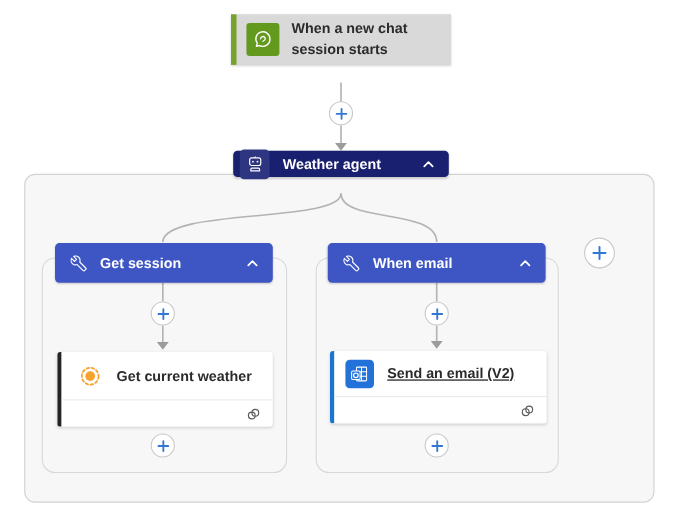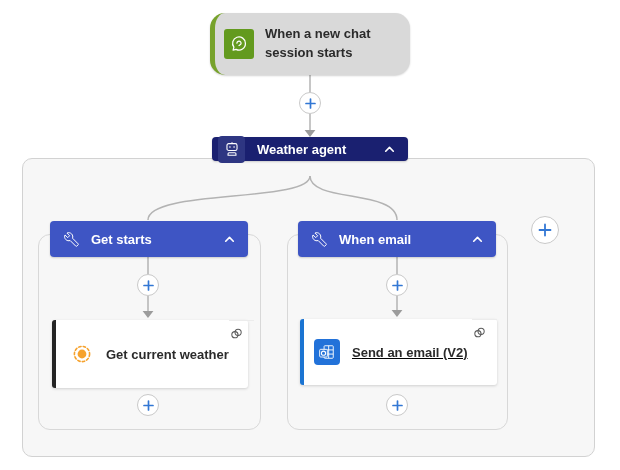--- a/index.html
+++ b/index.html
@@ -15,37 +15,37 @@
   .canvas{position:relative;width:620px;height:470px;background:#fff;overflow:hidden;
     font-family:"Liberation Sans",sans-serif;}
   .scope{position:absolute;left:22px;top:158px;width:573px;height:299px;
     background:var(--scope_bg);border:1.4px solid var(--scope_border);border-radius:10px;box-sizing:border-box;}
   .subscope{position:absolute;border:1.4px solid var(--subscope_border);border-radius:12px;box-sizing:border-box;}
   .subscope.b1{left:38px;top:234px;width:223px;height:196px;}
   .subscope.b2{left:287px;top:234px;width:221px;height:196px;}
   svg.wires{position:absolute;left:0;top:0;z-index:2;pointer-events:none;}
   .node{position:absolute;display:flex;align-items:center;box-sizing:border-box;z-index:3;
     box-shadow:0 1px 2px rgba(0,0,0,.18);cursor:pointer;}
-  .trigger{left:210px;top:13px;width:200px;height:62px;background:var(--trigger_bg);
-    border-left:5px solid var(--trigger_accent);border-radius:15px;}
+  .trigger{left:210px;top:13px;width:200px;height:46px;background:var(--trigger_bg);
+    border-left:5px solid var(--trigger_accent);border-radius:0;}
   .trigger .iconbox{width:30px;height:30px;margin-left:9px;background:var(--trigger_icon_bg);
     border-radius:3px;display:flex;align-items:center;justify-content:center;flex:0 0 auto;}
   .trigger .t-label{margin-left:11px;width:135px;font-size:13px;font-weight:600;
     color:var(--text_dark);line-height:1.45;}
   .agent{left:212px;top:137px;width:196px;height:24px;background:var(--agent_bg);
     border-radius:4px;padding:0 12px 0 6px;}
   .agent .iconbox{width:27px;height:27px;background:var(--agent_icon_bg);border-radius:4px;
     display:flex;align-items:center;justify-content:center;flex:0 0 auto;}
   .node .n-label{margin-left:12px;font-size:13px;font-weight:600;color:#fff;white-space:nowrap;}
   .chev{margin-left:auto;display:flex;align-items:center;cursor:pointer;}
   .branch{width:198px;height:36px;background:var(--branch_bg);border-radius:4px;padding:0 12px 0 14px;}
   .branch.h1{left:50px;top:221px;}
   .branch.h2{left:298px;top:221px;}
   .card{position:absolute;background:#fff;border-radius:3px;z-index:3;box-sizing:border-box;
-    box-shadow:0 1px 3px rgba(0,0,0,.16);cursor:pointer;display:flex;flex-direction:row;}
+    box-shadow:0 1px 3px rgba(0,0,0,.16);cursor:pointer;display:flex;flex-direction:column;}
   .card.c1{left:52px;top:320px;width:196px;height:68px;border-left:4px solid var(--card_stripe_weather);}
   .card.c2{left:300px;top:319px;width:197px;height:66px;border-left:4px solid var(--card_stripe_email);}
   .card .row1{flex:1;display:flex;align-items:center;padding-left:14px;}
   .card .c-label{margin-left:12px;font-size:13px;font-weight:600;color:var(--text_dark);white-space:nowrap;}
   .card .row2{height:24px;border-top:1px solid #ececec;display:flex;align-items:center;
     justify-content:flex-end;padding-right:10px;}
   .outlookbox{width:26px;height:26px;background:var(--outlook_icon_bg);border-radius:4px;
     display:flex;align-items:center;justify-content:center;flex:0 0 auto;}
   .plus{position:absolute;width:22px;height:22px;border-radius:50%;background:#fff;
     border:1px solid #c9c9c9;display:flex;align-items:center;justify-content:center;
@@ -113,21 +113,21 @@
       </svg>
     </span>
   </div>
 
   <div class="node branch h1">
     <span style="display:flex;">
       <svg width="15" height="15" viewBox="0 0 24 24">
         <path d="M22.7 19l-9.1-9.1c.9-2.3.4-5-1.5-6.9-2-2-5-2.4-7.4-1.3L9 6 6 9 1.6 4.7C.4 7.1.9 10.1 2.9 12.1c1.9 1.9 4.6 2.4 6.9 1.5l9.1 9.1c.4.4 1 .4 1.4 0l2.3-2.3c.5-.4.5-1.1.1-1.4z" fill="none" stroke="#fff" stroke-width="1.6" stroke-linejoin="round"></path>
       </svg>
     </span>
-    <span class="n-label">Get starts</span>
+    <span class="n-label">Get session</span>
     <span class="chev">
       <svg width="13" height="13" viewBox="0 0 12 12">
         <path d="M2.5 7.6 L6 4.1 L9.5 7.6" stroke="#fff" stroke-width="1.5" fill="none" stroke-linecap="round" stroke-linejoin="round"></path>
       </svg>
     </span>
   </div>
 
   <button class="plus" style="left:137px;top:274px;">
     <svg width="11" height="11" viewBox="0 0 11 11">
       <path d="M5.5 1 V10 M1 5.5 H10" stroke="var(--plus_color)" stroke-width="1.7" stroke-linecap="round"></path>

